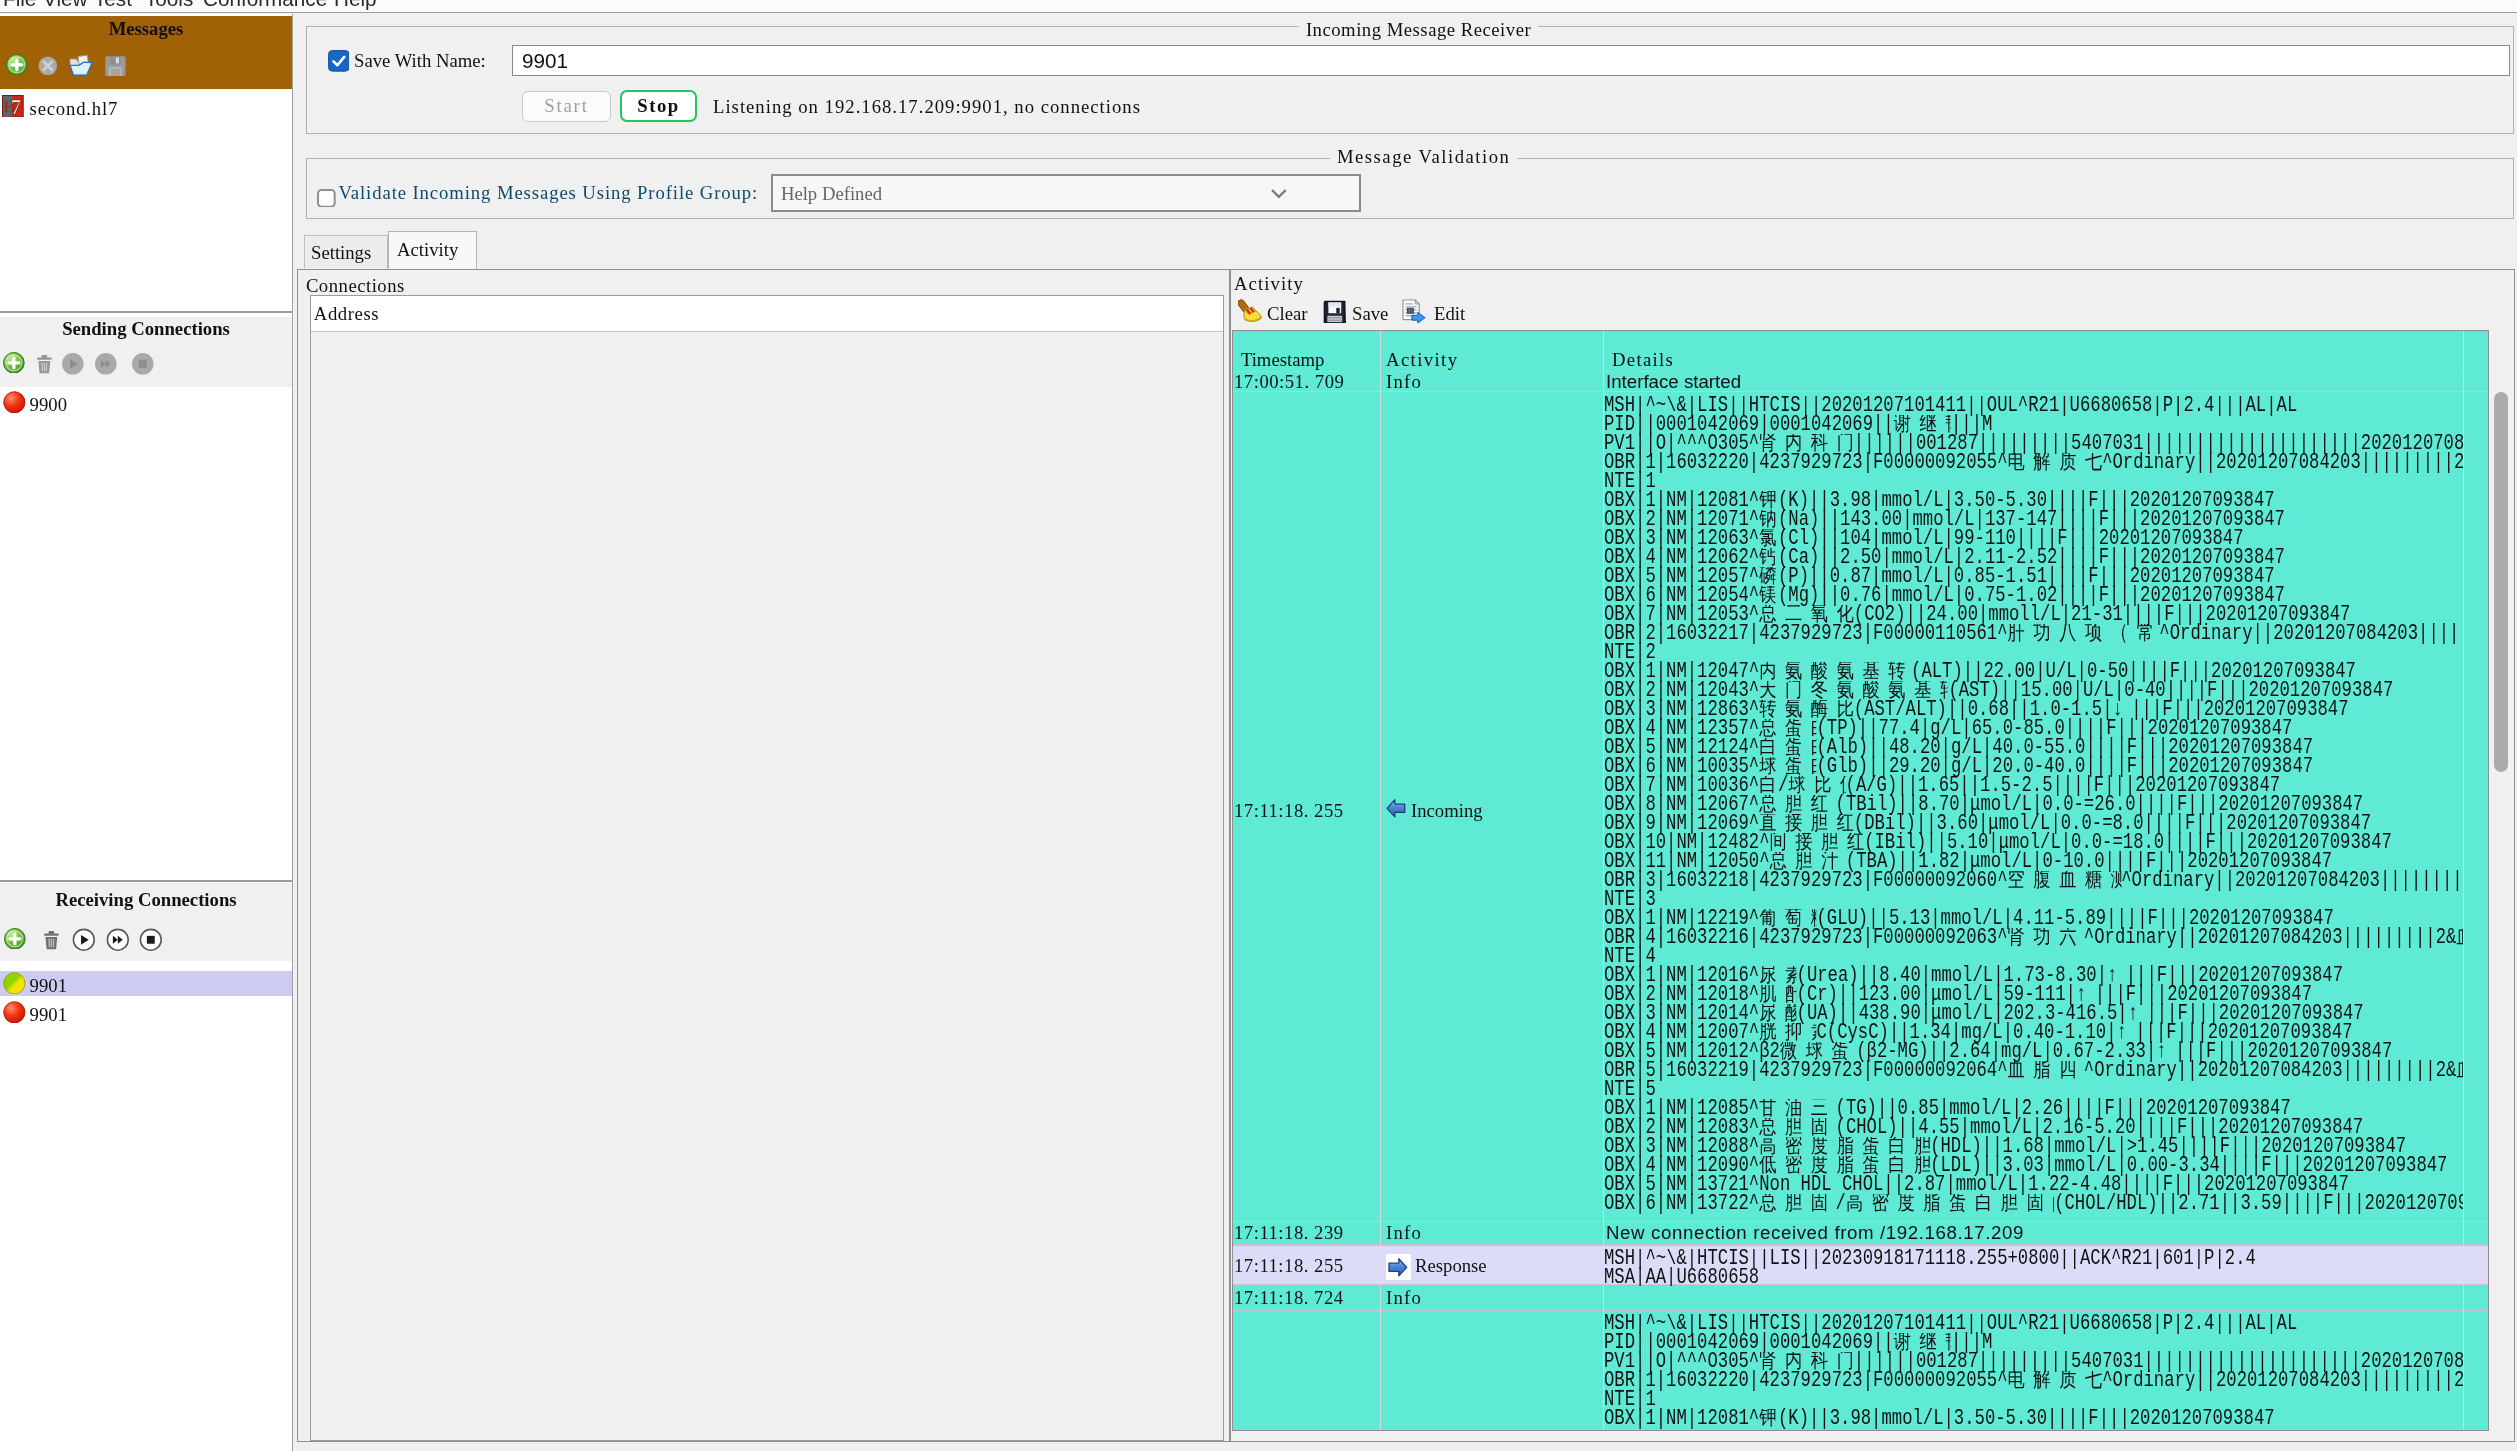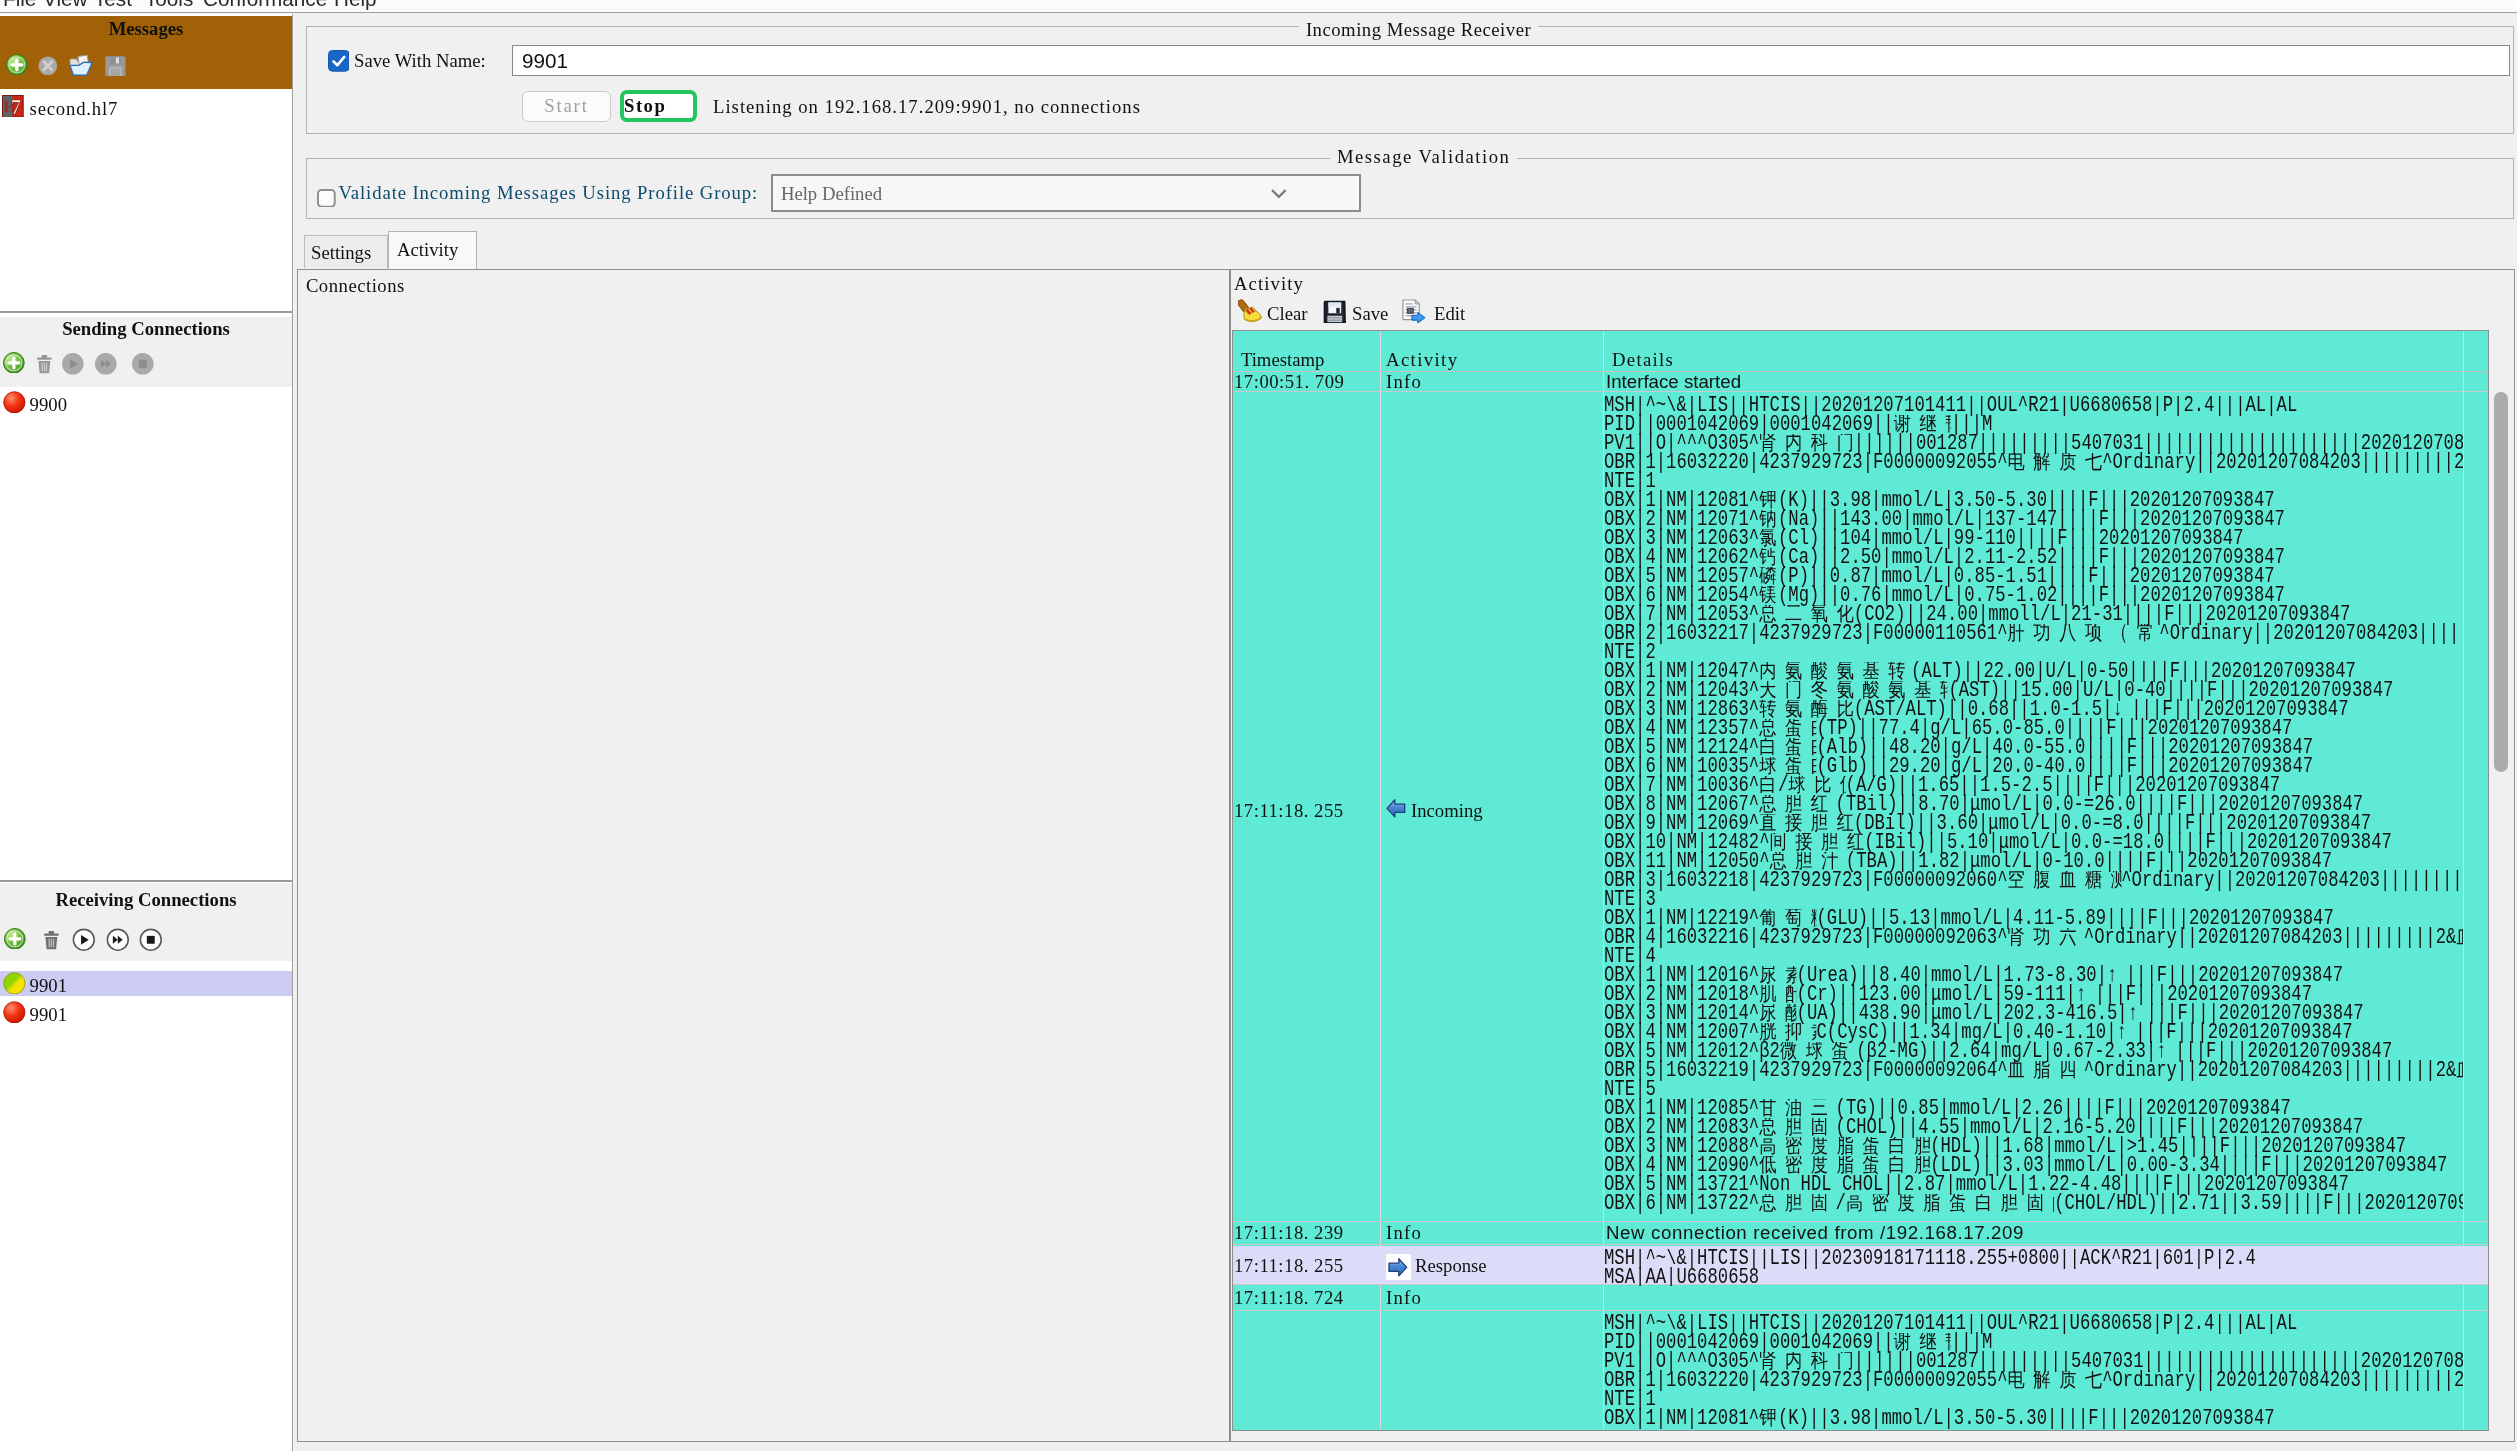--- a/index.html
+++ b/index.html
@@ -186,21 +186,21 @@
 <div class="abs" style="left:20.7px;top:23.6px"><svg width="21.7" height="21.7" viewBox="0 0 22 22">
         <rect x="0.5" y="0.5" width="21" height="21" rx="4" fill="#1866c5" stroke="#1258ae"></rect>
 <path d="M5.5 11.5 L9.5 15.5 L16.5 7" fill="none" stroke="#fff" stroke-width="2.6" stroke-linecap="round" stroke-linejoin="round"></path>
       </svg></div>
 <div class="abs ui" style="left:47px;top:23.6px">Save With Name:</div>
 <div class="abs" style="left:205px;top:18.7px;width:1998px;height:30.5px;background:#fff;border:1px solid #898989"></div>
 <div class="abs sans" style="left:215px;top:22.7px;font-size:20.7px">9901</div>
 <div class="abs vcenter" style="left:215px;top:64px;width:89px;height:31.5px;background:#fbfbfb;border:1px solid #c9c9c9;border-radius:5.9px;justify-content:center">
       <span class="ui" style="color:#9f9f9f;letter-spacing:1.8px">Start</span>
     </div>
-<div class="abs vcenter" style="left:313px;top:63px;width:77px;height:32.5px;background:#fff;border:4px solid #22c55e;border-radius:6.9px;justify-content:flex-start">
+<div class="abs vcenter" style="left:313px;top:63px;width:77px;height:32.5px;background:#fff;border:2px solid #22c55e;border-radius:6.9px;justify-content:center">
       <span class="ui" style="font-weight:bold;letter-spacing:1.5px">Stop</span>
     </div>
 <div class="abs ui" style="left:406px;top:69px;letter-spacing:1px">Listening on 192.168.17.209:9901, no connections</div>
 </fieldset>
 <fieldset class="gb" style="left:306px;top:158px;width:2208px;height:61px">
 <legend style="left:1023px;letter-spacing:1.5px;top:-12.8px">Message Validation</legend>
 <div class="abs" style="left:9.9px;top:29.6px"><svg width="18.7" height="18.7" viewBox="0 0 19 19">
         <rect x="1" y="1" width="17" height="17" rx="3.5" fill="#fdfdfd" stroke="#8f8f8f" stroke-width="2"></rect>
       </svg></div>
 <div class="abs ui" style="left:31.5px;top:22.7px;color:#0c4a6e;letter-spacing:0.9px">Validate Incoming Messages Using Profile Group:</div>
@@ -210,20 +210,25 @@
         <polyline points="2,2 9,9 16,2" fill="none" stroke="#7a7a7a" stroke-width="2.4"></polyline>
       </svg>
 </div>
 </fieldset>
 <div class="abs" style="left:304px;top:235px;width:84px;height:32.5px;background:#ececec;border:1px solid #bdbdbd;border-bottom:none"></div>
 <div class="abs ui" style="left:311px;top:242px">Settings</div>
 <div class="abs" style="left:388px;top:231px;width:89px;height:38px;background:#f8f8f8;border:1px solid #b3b3b3;border-bottom:none"></div>
 <div class="abs ui" style="left:397px;top:239px">Activity</div>
 <div class="abs" style="left:297px;top:269px;width:2218px;height:1173px;background:#f0f0f0;border:1px solid #8f8f8f">
 <div class="abs ui" style="left:7.9px;top:4.9px;letter-spacing:0.5px">Connections</div>
+<div class="abs" style="left:11.8px;top:24.6px;width:914px;height:1146px;background:#f0f0f0;border:1px solid #9a9a9a">
+<div style="height:36px;background:#fff;border-bottom:1px solid #c4c4c4">
+        <span class="ui abs" style="left:3px;top:7.9px;letter-spacing:0.6px">Address</span>
+      </div>
+</div>
 <div class="abs" style="left:931px;top:0;width:2px;height:1171px;background:#8f8f8f"></div>
 <div class="abs ui" style="left:936px;top:3px;letter-spacing:1.1px">Activity</div>
 <div class="abs" style="left:940px;top:28.6px"><svg width="26.6" height="27.6" viewBox="0 0 27 28">
         <rect x="2" y="0.5" width="6.5" height="13" rx="3" transform="rotate(-38 5 7)" fill="#b06a14" stroke="#7e4a08" stroke-width="1"></rect>
 <path d="M8 10 C6 13 5 17 7 21 C13 24 20 23 24 19 C22 14 18 11 13 10.5 Z" fill="#f6df3c" stroke="#a98a10" stroke-width="1"></path>
 <path d="M7.5 11 L15 8 L18 12 L10 15 Z" fill="#e8c730" stroke="#a98a10" stroke-width="0.8"></path>
 <path d="M9 10.6 L12.5 15.5 M12.5 9 L16 13.5" stroke="#cf3414" stroke-width="2.4"></path>
 <path d="M7 20.5 C13 23.5 19.5 22.5 23.5 18.5" fill="none" stroke="#caa818" stroke-width="1.4"></path>
       </svg></div>
 <div class="abs ui" style="left:969px;top:32.5px">Clear</div>

